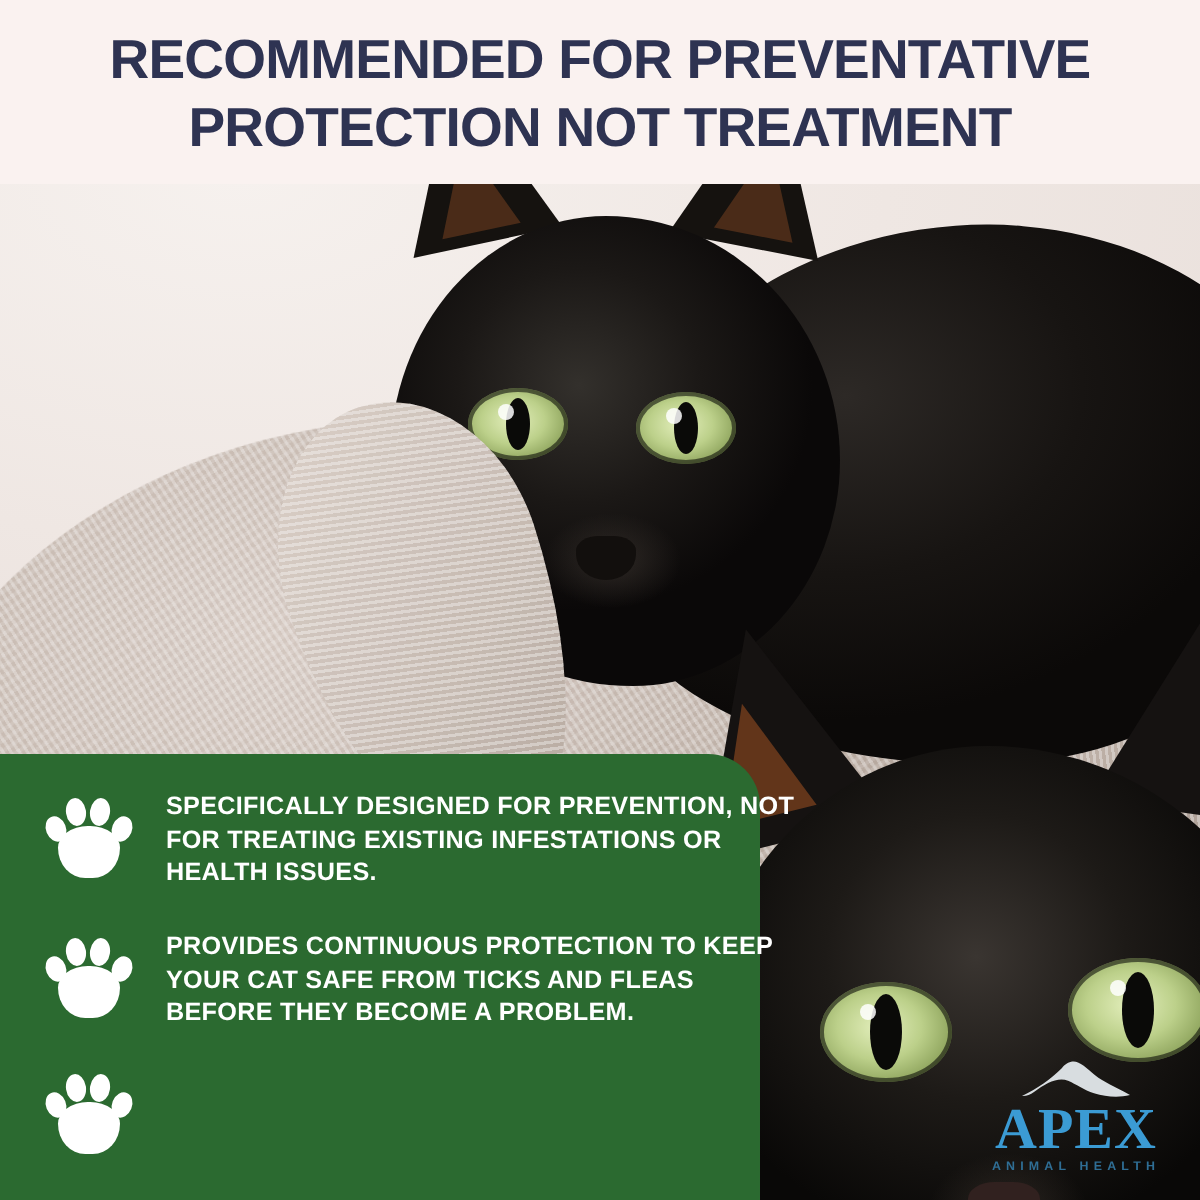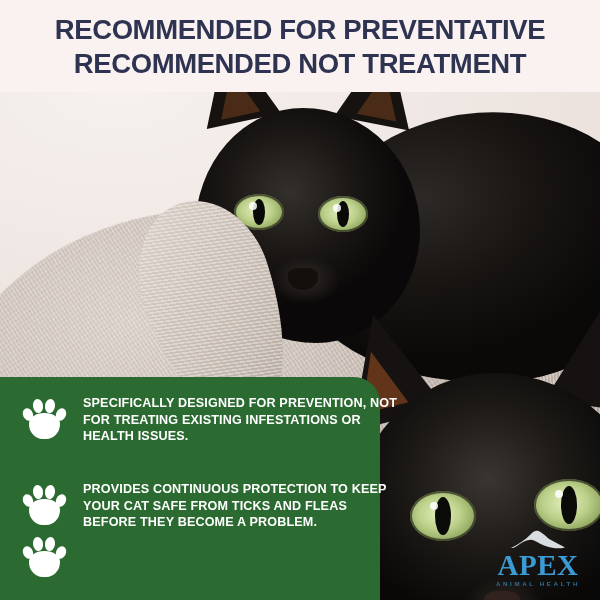--- a/index.html
+++ b/index.html
@@ -234,21 +234,21 @@
     width:600px; height:223px;
     z-index:30;
     padding:17px 0 0 0;
   }
   .bullet {
     position:absolute;
     display:flex;
     align-items:flex-start;
   }
   .bullet:nth-of-type(1) { left:18px; top:18px; }
-  .bullet:nth-of-type(2) { left:18px; top:88px;margin-top:16px; }
+  .bullet:nth-of-type(2) { left:18px; top:88px; }
   .bullet:nth-of-type(3) { left:18px; top:156px; }
 
   .paw {
     position:relative;
     width:45px; height:42px;
     flex:0 0 45px;
     margin-top:2px;
   }
   .paw .pad {
     position:absolute;
@@ -383,21 +383,21 @@
         <span class="pad t1"></span>
         <span class="pad t2"></span>
         <span class="pad t3"></span>
         <span class="pad t4"></span>
       </span>
     </div>
   </div>
 
   <div class="header">
     <div class="line">RECOMMENDED FOR PREVENTATIVE</div>
-    <div class="line">RECOMMENDED NOT TREATMENT</div>
+    <div class="line">PROTECTION NOT TREATMENT</div>
   </div>
 
   <div class="logo">
     <svg class="logo-mark" width="58" height="22" viewBox="0 0 58 22">
       <path d="M2 20 C10 16 16 12 22 6 C24 3.5 27 2 30 3.2 C34 4.8 37 9 42 12 C47 15 52 17 56 19.5 C50 21 44 20.4 38 18.6 C33 17.2 29 14 25 12.4 C20 10.4 14 13.6 8 18 C6 19.4 4 20.2 2 20 Z" fill="#d8dde0"></path>
     </svg>
     <div class="logo-word">APEX</div>
     <div class="logo-sub">ANIMAL HEALTH</div>
   </div>
 

